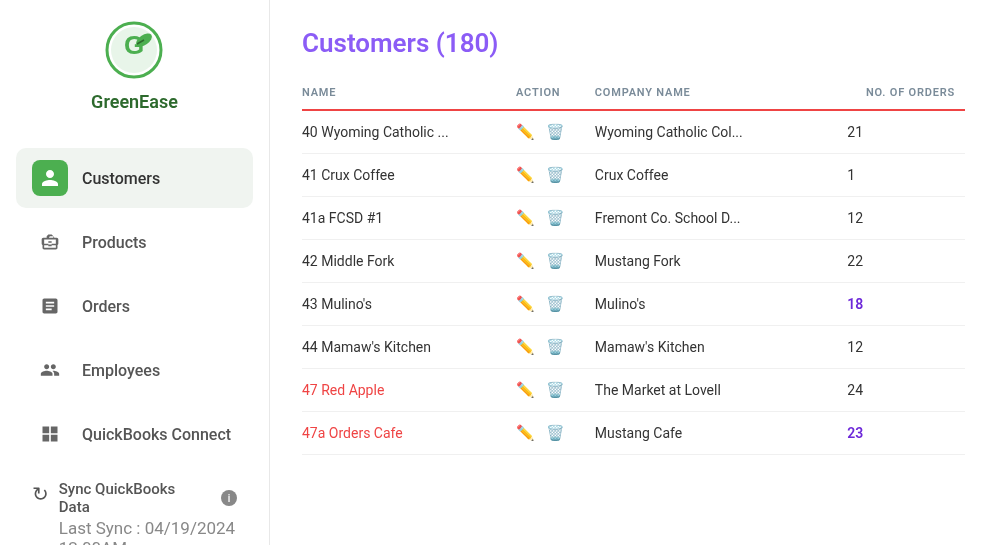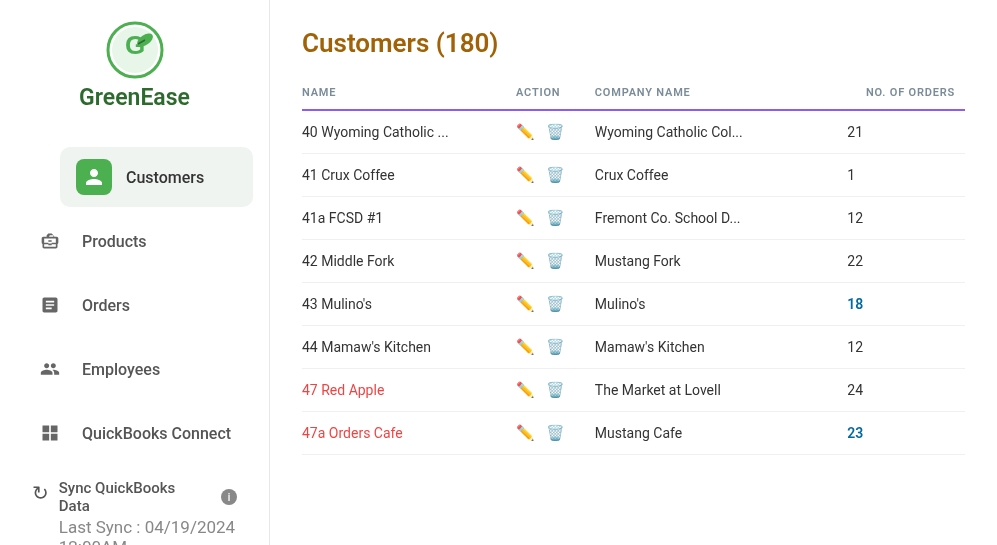--- a/index.html
+++ b/index.html
@@ -34,23 +34,24 @@
       margin-bottom: 24px;
     }
 
     .logo-icon {
       width: 60px;
       height: 60px;
       margin-bottom: 4px;
     }
 
     .logo-text {
-      font-size: 23px;
+      font-size: 18px;
       font-weight: 600;
       color: #2d6a2d;
+      margin-top: 7px;
     }
 
     .sidebar-divider {
       width: 100%;
       height: 1px;
       background: #e8e8e8;
       margin-bottom: 12px;
     }
 
     .sidebar-nav {
@@ -69,21 +70,20 @@
       border-radius: 10px;
       cursor: pointer;
       color: #555;
       font-size: 16px;
       font-weight: 500;
     }
 
     .sidebar-item.active {
       background: #f0f4f0;
       color: #333;
-      margin-left: 44px;
     }
 
     .sidebar-item .item-icon {
       width: 36px;
       height: 36px;
       display: flex;
       align-items: center;
       justify-content: center;
       border-radius: 8px;
       font-size: 18px;
@@ -149,32 +149,32 @@
       flex: 1;
       background: #fff;
       padding: 28px 32px 0 32px;
       overflow-y: auto;
       height: 545px;
     }
 
     .page-title {
       font-size: 26px;
       font-weight: 600;
-      color: #a16207;
+      color: #8b5cf6;
       margin-bottom: 20px;
     }
 
     
     .customers-table {
       width: 100%;
       border-collapse: collapse;
     }
 
     .customers-table thead tr {
-      border-bottom: 2px solid #8b5cf6;
+      border-bottom: 2px solid #ef4444;
     }
 
     .customers-table th {
       text-align: left;
       font-size: 11px;
       font-weight: 600;
       color: #7a8b99;
       letter-spacing: 0.8px;
       padding: 8px 0 10px 0;
       text-transform: uppercase;
@@ -194,21 +194,21 @@
       font-size: 14px;
       color: #333;
     }
 
     .customers-table td.col-orders {
       text-align: left;
       padding-right: 10px;
     }
 
     .orders-highlight {
-      color: #0369a1;
+      color: #6d28d9;
       font-weight: 600;
     }
 
     .name-highlight {
       color: #ef4444;
       cursor: pointer;
     }
 
     .action-icons {
       display: flex;

